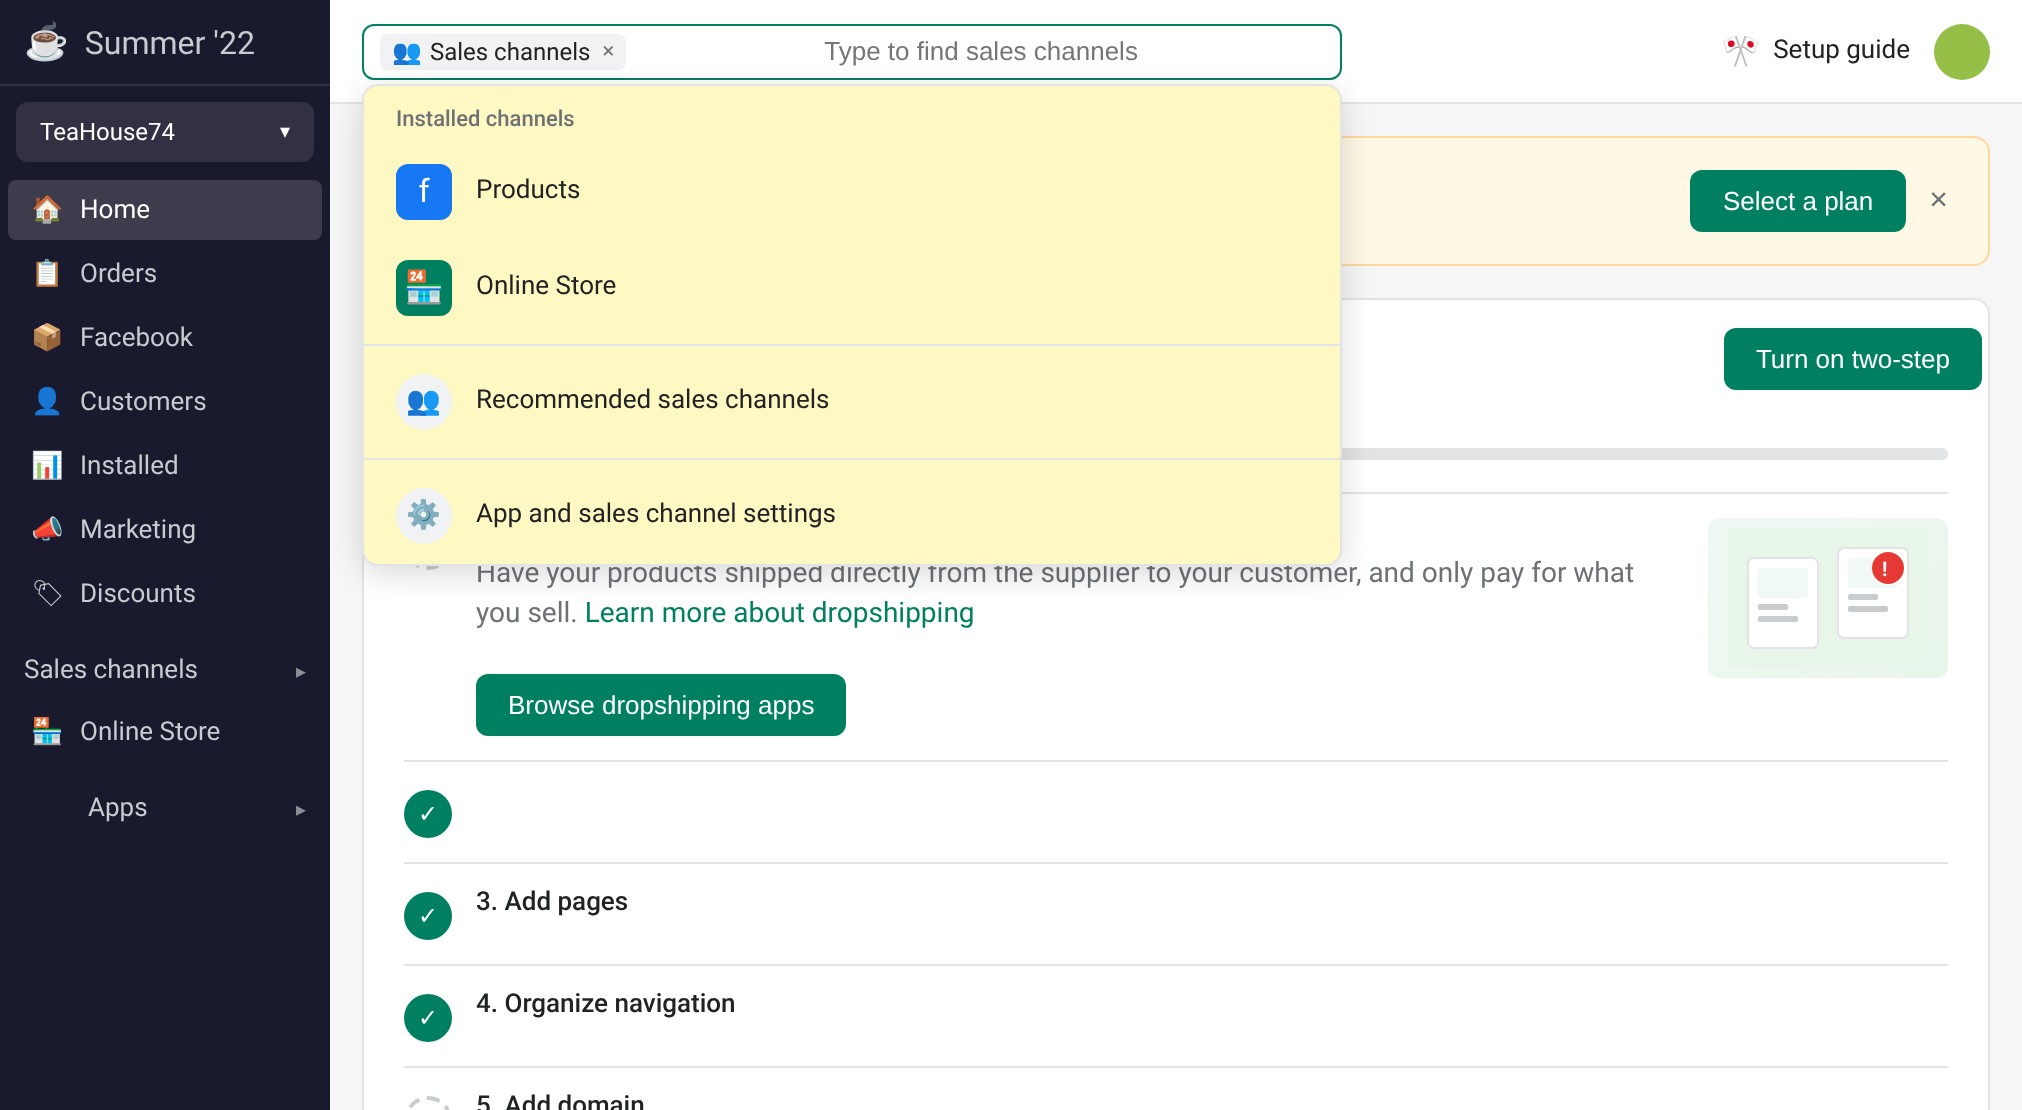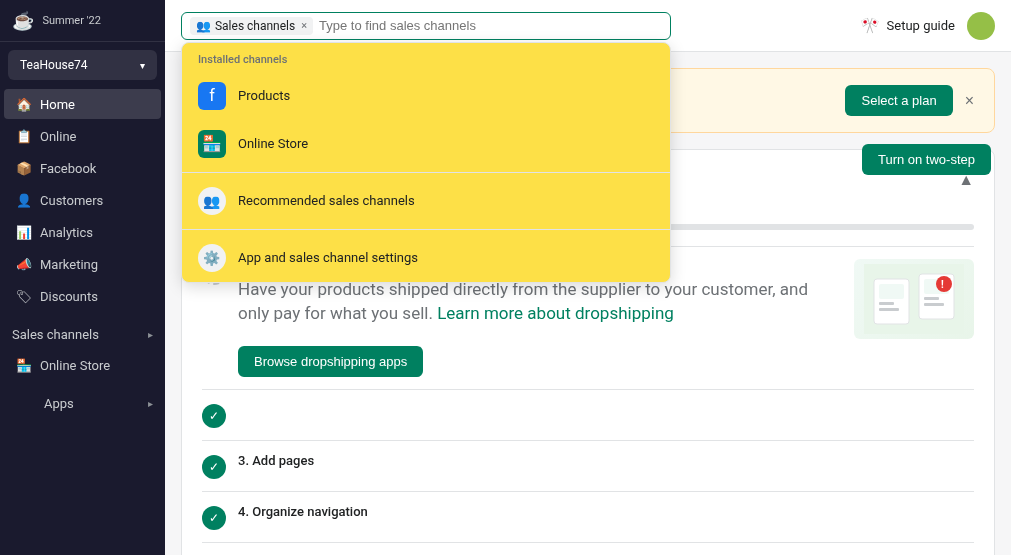--- a/index.html
+++ b/index.html
@@ -28,24 +28,24 @@
     .flag-icon { font-size: 16px; }
     .avatar { width: 28px; height: 28px; border-radius: 50%; background: #95bf47; }
 
     
     .search-bar-container { position: relative; z-index: 100; }
     .search-pill { display: flex; align-items: center; background: #fff; border: 1.5px solid #008060; border-radius: 6px; padding: 4px 8px; gap: 6px; font-size: 13px; color: #202223; width: 490px; }
     .search-pill-tag { display: flex; align-items: center; gap: 4px; background: #f1f2f3; border-radius: 4px; padding: 2px 6px; font-size: 12px; }
     .search-pill-tag .tag-icon { color: #6d7175; font-size: 12px; }
     .search-pill-tag .tag-label { color: #202223; }
     .search-pill-tag .close-x { color: #6d7175; cursor: pointer; font-size: 11px; margin-left: 2px; }
-    .search-input { border: none; outline: none; font-size: 13px; flex: 1; color: #6d7175; }
-
-    
-    .dropdown-panel { position: absolute; top: 100%; left: 0; width: 490px; background: #fde047; border: 1px solid #e1e3e5; border-radius: 8px; box-shadow: 0 4px 16px rgba(0,0,0,0.15); z-index: 200; overflow: hidden; margin-top: 2px; }
+    .search-input { border: none; outline: none; font-size: 13px; flex: 1; color: #6d7175; text-align: center; }
+
+    
+    .dropdown-panel { position: absolute; top: 100%; left: 0; width: 490px; background: #fef9c3; border: 1px solid #e1e3e5; border-radius: 8px; box-shadow: 0 4px 16px rgba(0,0,0,0.15); z-index: 200; overflow: hidden; margin-top: 2px; }
     .dropdown-section-label { font-size: 11px; color: #6d7175; padding: 10px 16px 6px; font-weight: 500; text-transform: none; }
     .dropdown-item { display: flex; align-items: center; gap: 12px; padding: 10px 16px; cursor: pointer; font-size: 13px; color: #202223; }
     .dropdown-item .item-icon { width: 28px; height: 28px; border-radius: 6px; display: flex; align-items: center; justify-content: center; font-size: 16px; }
     .facebook-icon { background: #1877F2; color: #fff; }
     .store-icon { background: #008060; color: #fff; }
     .divider { height: 1px; background: #e1e3e5; margin: 4px 0; }
     .dropdown-action-item { display: flex; align-items: center; gap: 12px; padding: 10px 16px; cursor: pointer; font-size: 13px; color: #202223; }
     .gear-circle { width: 28px; height: 28px; border-radius: 50%; background: #f1f2f3; display: flex; align-items: center; justify-content: center; font-size: 14px; }
     .people-circle { width: 28px; height: 28px; border-radius: 50%; background: #f1f2f3; display: flex; align-items: center; justify-content: center; font-size: 14px; }
 
@@ -67,59 +67,59 @@
     .progress-bar-container { height: 6px; background: #e1e3e5; border-radius: 3px; margin-bottom: 16px; }
     .progress-bar-fill { height: 100%; background: #008060; border-radius: 3px; }
 
     
     .task-item { display: flex; align-items: flex-start; gap: 12px; padding: 12px 0; border-top: 1px solid #e1e3e5; }
     .task-item:first-child { border-top: none; }
     .task-circle { width: 24px; height: 24px; border-radius: 50%; border: 2px dashed #c9cccf; flex-shrink: 0; margin-top: 2px; }
     .task-circle.done { border: none; background: #008060; display: flex; align-items: center; justify-content: center; color: #fff; font-size: 12px; }
     .task-content { flex: 1; }
     .task-title { font-size: 13px; font-weight: 500; color: #202223; margin-bottom: 4px; }
-    .task-desc { font-size: 17px; color: #6d7175; line-height: 1.4; }
+    .task-desc { font-size: 14px; color: #6d7175; line-height: 1.4; }
     .task-link { color: #008060; text-decoration: none; }
     .task-image { width: 120px; height: 80px; border-radius: 6px; overflow: hidden; flex-shrink: 0; }
     .task-image-placeholder { width: 100%; height: 100%; background: linear-gradient(135deg, #f0f9f5 0%, #e8f5e9 100%); display: flex; align-items: center; justify-content: center; position: relative; }
 
     .chevron-down { font-size: 10px; }
   </style>
 </head>
 <body>
 
 <div class="sidebar">
   <div class="sidebar-header">
     <span class="shopify-logo">☕</span>
-    <span style="color:#c9cccf; font-size:11px;">Summer '22</span>
+    <span style="color:#c9cccf; font-size:16px;">Summer '22</span>
   </div>
   <div class="store-selector">
     <span>TeaHouse74</span>
     <span class="chevron-down">▾</span>
   </div>
 
   <div class="nav-item active">
     <span class="nav-icon">🏠</span>
     <span>Home</span>
   </div>
   <div class="nav-item">
     <span class="nav-icon">📋</span>
-    <span>Online</span>
+    <span>Orders</span>
   </div>
   <div class="nav-item">
     <span class="nav-icon">📦</span>
     <span>Facebook</span>
   </div>
   <div class="nav-item">
     <span class="nav-icon">👤</span>
     <span>Customers</span>
   </div>
   <div class="nav-item">
     <span class="nav-icon">📊</span>
-    <span>Analytics</span>
+    <span>Installed</span>
   </div>
   <div class="nav-item">
     <span class="nav-icon">📣</span>
     <span>Marketing</span>
   </div>
   <div class="nav-item">
     <span class="nav-icon">🏷</span>
     <span>Discounts</span>
   </div>
 
@@ -276,15 +276,15 @@
             <span>5.</span>
             <span>Add domain</span>
           </div>
         </div>
       </div>
 
     </div>
   </div>
 </div>
 
-<div style="position:absolute; top: 144px; right: 20px; z-index: 10; padding-left: 48px;">
+<div style="position:absolute; top: 164px; right: 20px; z-index: 10; padding-left: 48px;">
   <button class="btn-primary">Turn on two-step</button>
 </div>
 
 </body></html>

